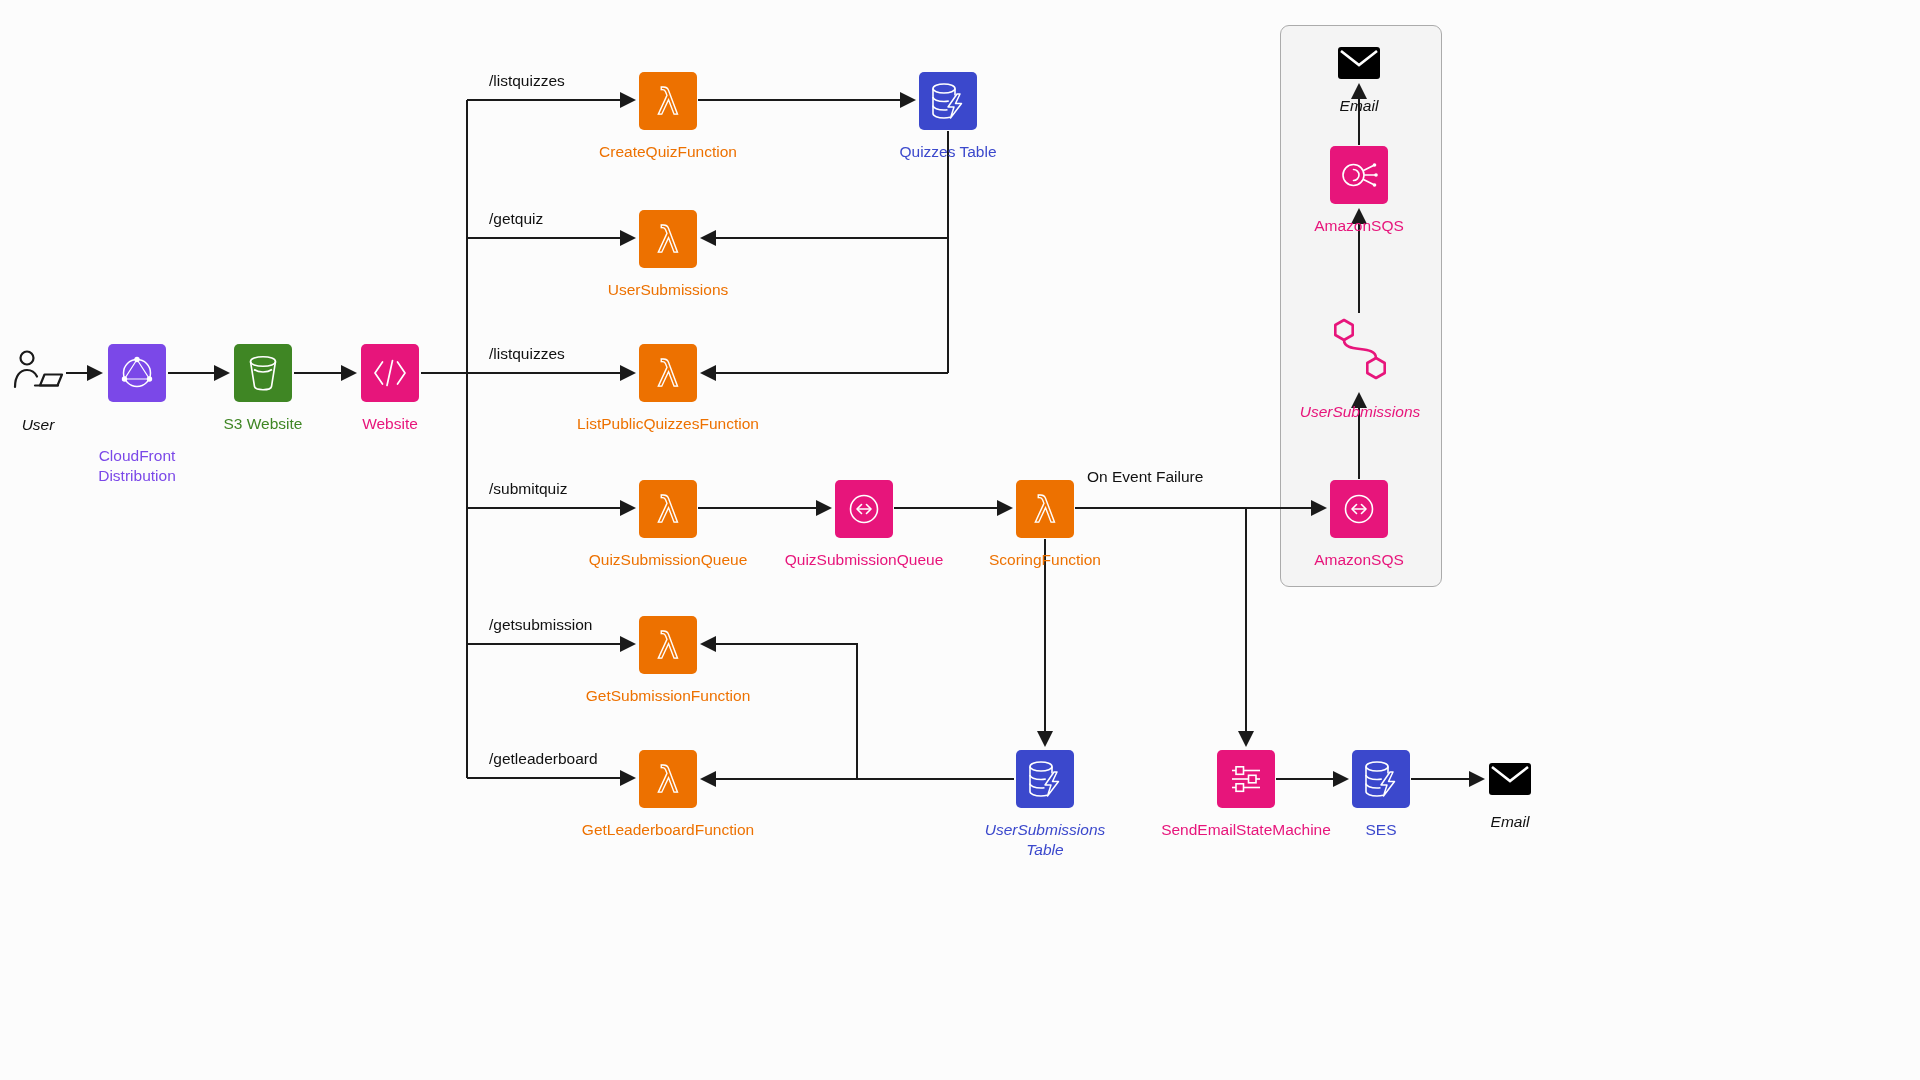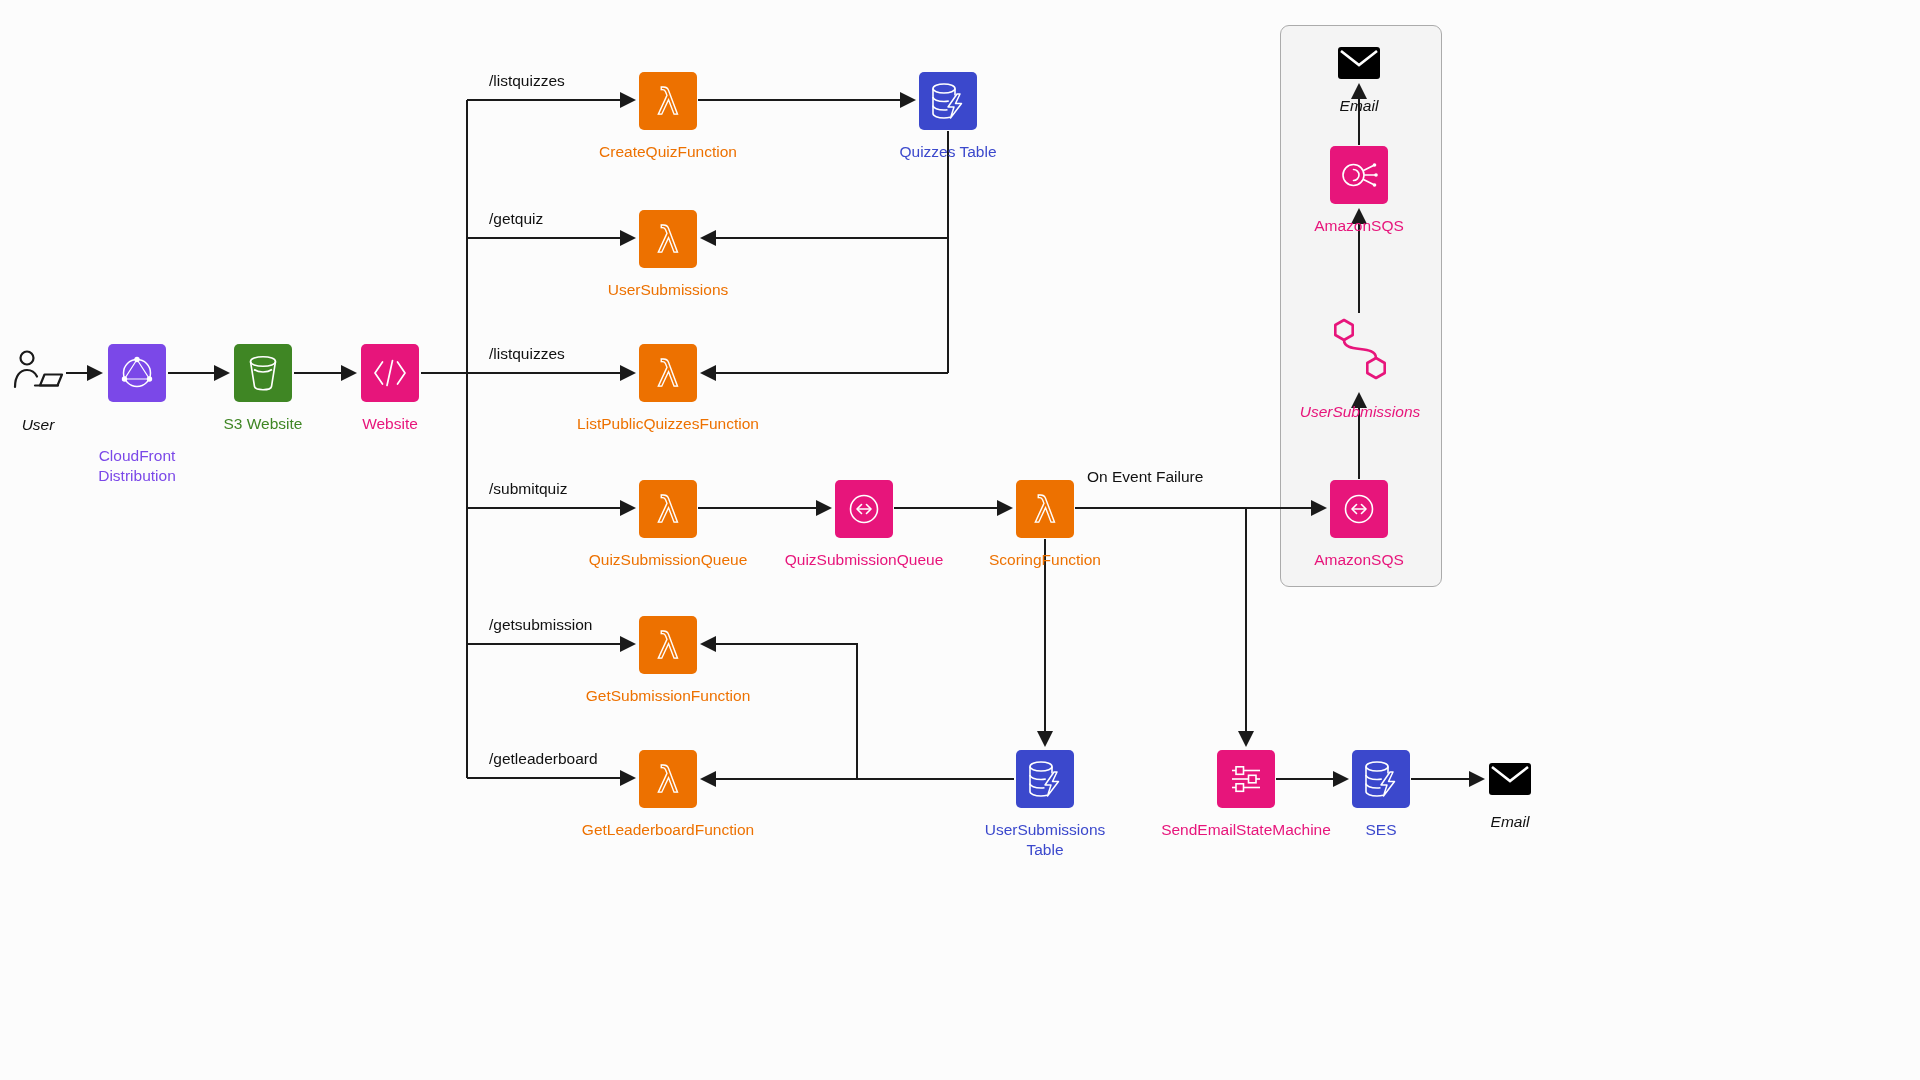--- a/index.html
+++ b/index.html
@@ -29,21 +29,21 @@
   .bg-pink{background:var(--color-pink,#E7157B);}
   .bg-blue{background:var(--color-blue,#3B48CC);}
   .bg-purple{background:var(--color-purple,#7B48E8);}
   .bg-green{background:var(--color-green,#3F8624);}
   .label{
     margin-top:12px;font-size:15.5px;line-height:1.3;text-align:center;
     white-space:nowrap;
   }
   .label.wrap{white-space:normal;}
   .w110{max-width:112px;}
-  .w140{max-width:140px;}
+  .w140{max-width:140px;font-style:italic;}
   .lbl-orange{color:var(--color-orange,#ED7100);}
   .lbl-pink{color:var(--color-pink,#E7157B);}
   .lbl-blue{color:var(--color-blue,#3B48CC);}
   .lbl-purple{color:var(--color-purple,#7B48E8);margin-top:44px;}
   .lbl-green{color:var(--color-green,#3F8624);}
   .lbl-black{color:#111;}
   .route-label{
     position:absolute;font-size:15.5px;color:#111;z-index:2;white-space:nowrap;
   }
   .tight .label{margin-top:12px;font-style:italic;}

